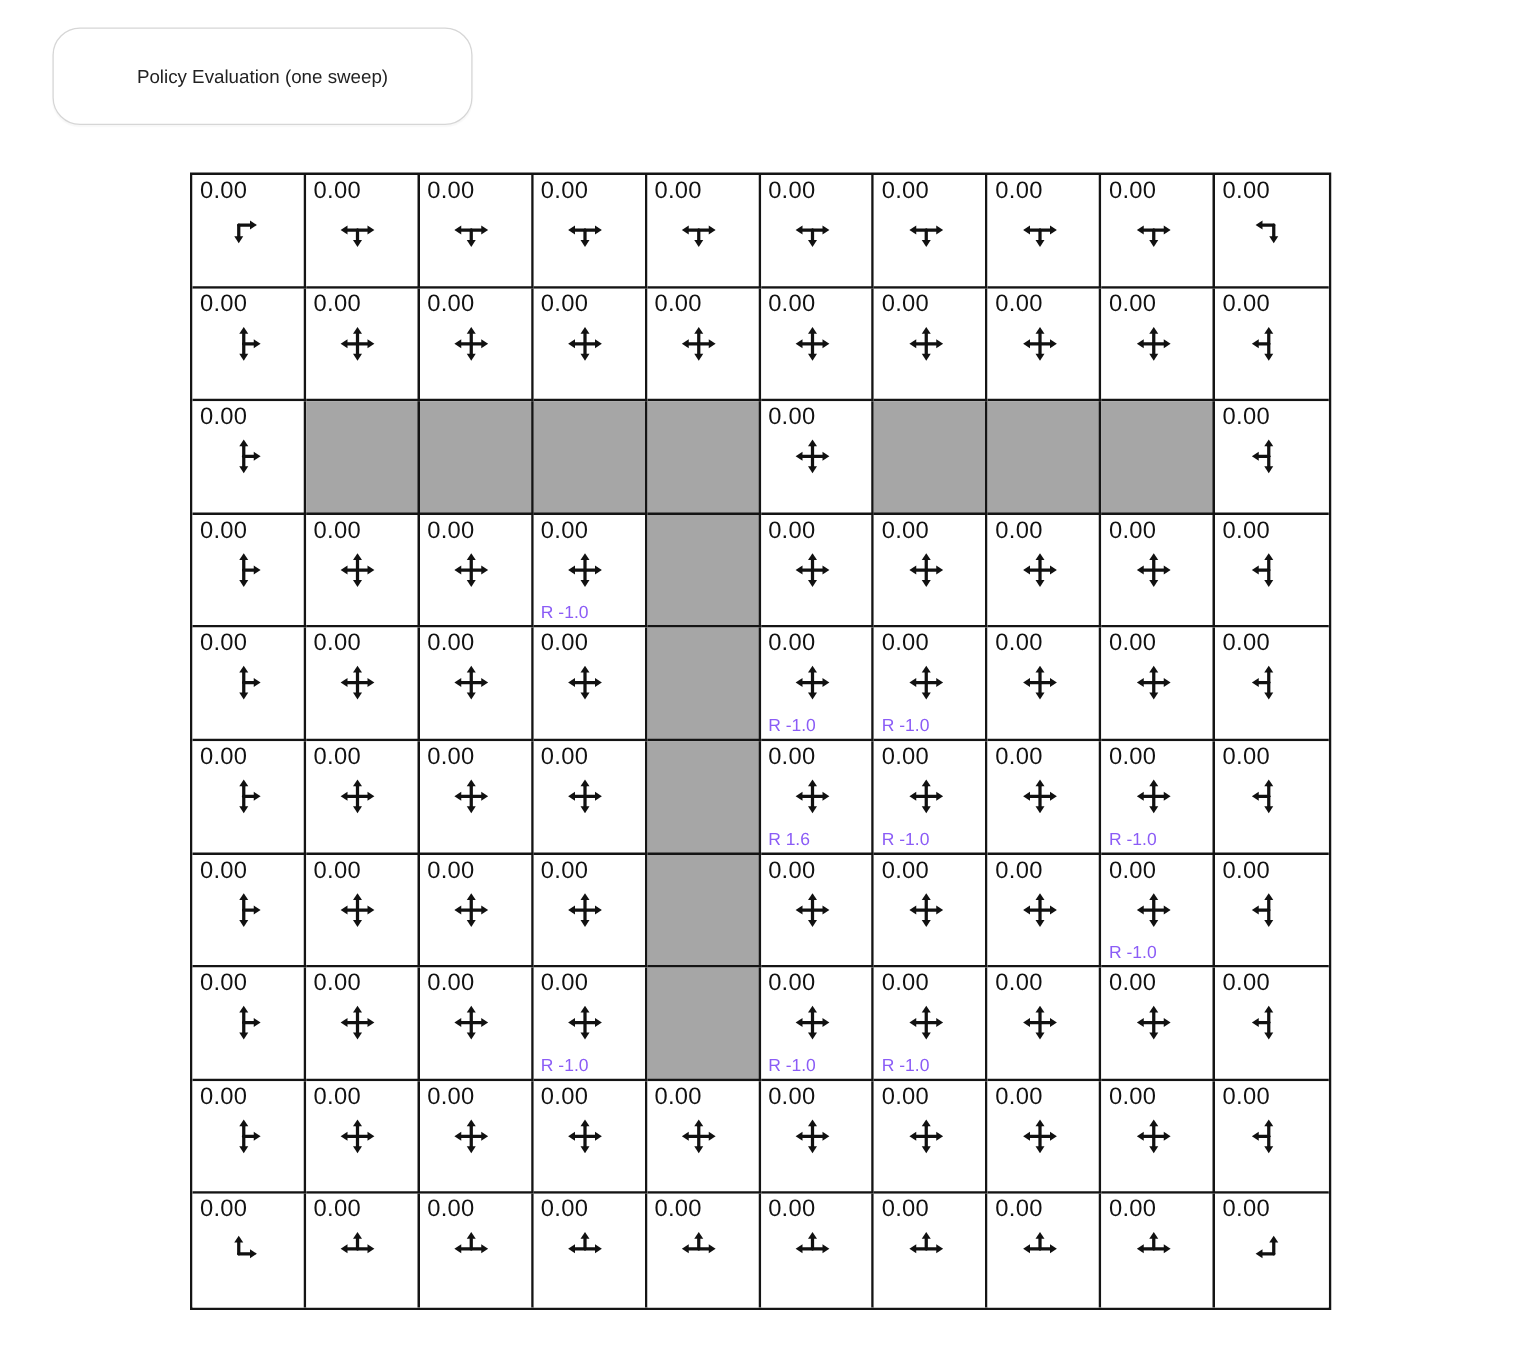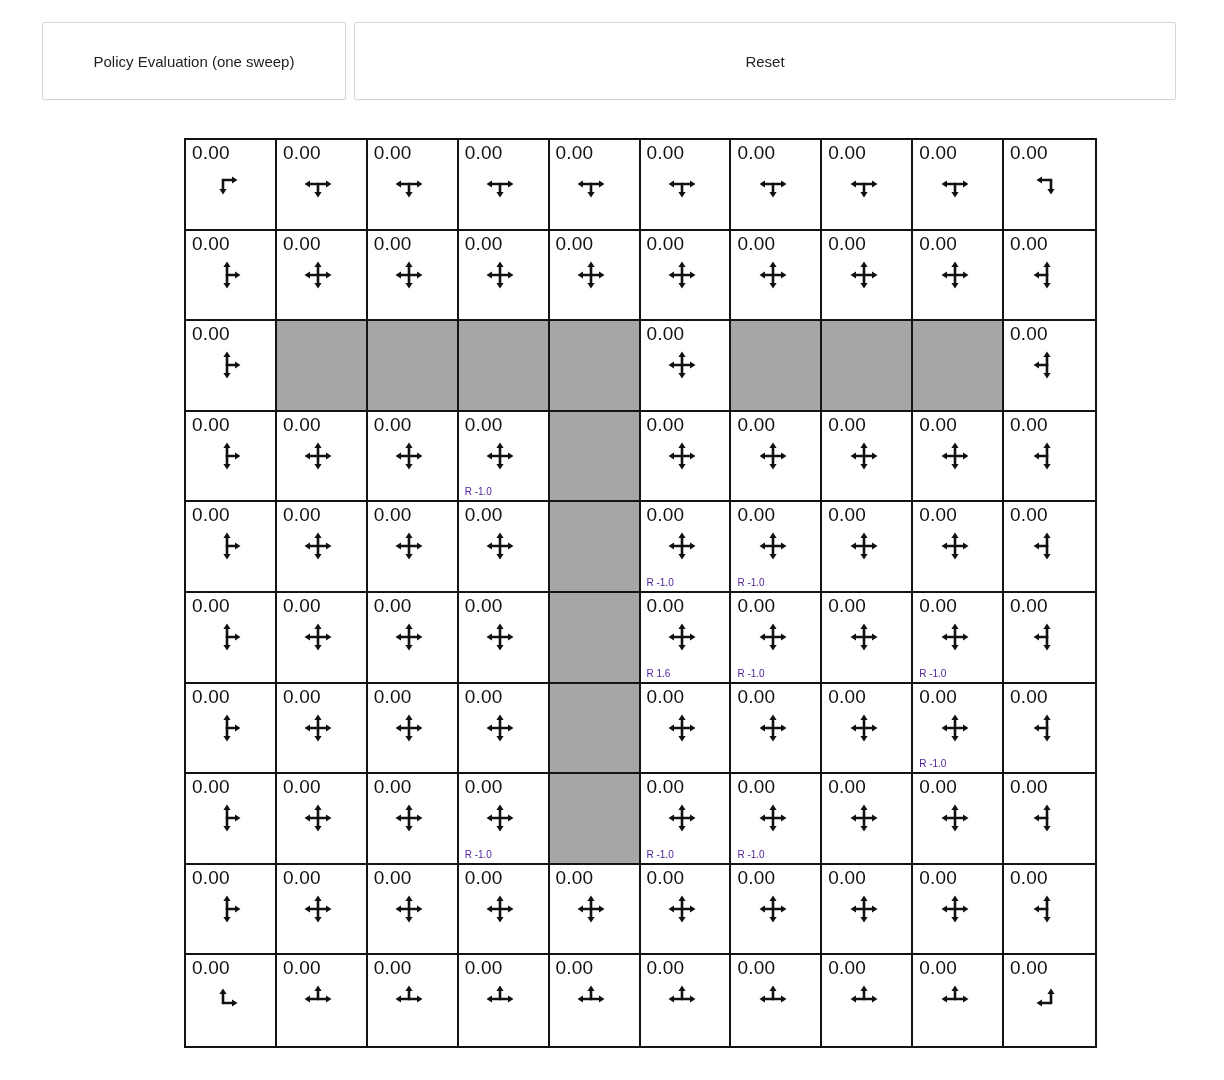--- a/index.html
+++ b/index.html
@@ -10,50 +10,49 @@
   .toolbar {
     position:absolute; top:22px; left:42px; width:1134px;
     display:flex; gap:8px;
   }
   .btn {
     height:78px; background:#ffffff;
     border:1px solid var(--btn-border,#d6d6d6); border-radius:2px;
     font-family:"Liberation Sans", sans-serif; font-size:15px; color:#222;
     cursor:pointer; padding:0; box-shadow:0 1px 1px rgba(0,0,0,0.03);
   }
-  .btn.wide { width:304px; flex:0 0 auto; }
+  .btn.wide { width:336px; flex:0 0 auto;border-radius:22px; }
   .btn:not(.wide) { flex:1 1 0; }
   .grid {
     position:absolute; left:152px; top:138px; width:913px; height:910px;
     display:grid; grid-template-columns:repeat(10,1fr); grid-template-rows:repeat(10,1fr);
-    border:2px solid var(--line,#111); box-sizing:border-box; background:#fff;margin-left:32px;
+    border:2px solid var(--line,#111); box-sizing:border-box; background:#fff;
   }
   .cell {
     position:relative; box-sizing:border-box; background:#fff;
     border-right:2px solid var(--line,#111); border-bottom:2px solid var(--line,#111);
   }
   .cell:nth-child(10n) { border-right:none; }
   .cell:nth-child(n+91) { border-bottom:none; }
   .cell.wall { background:var(--wall,#a6a6a6); }
   .val {
     position:absolute; top:2px; left:6px; font-size:19px; color:#111;
     letter-spacing:0.2px; white-space:nowrap;
   }
   .arr { position:absolute; top:29px; left:50%; transform:translateX(-60%); }
   .rew {
-    position:absolute; bottom:3px; left:6px; font-size:10px; color:#4c1d95;
+    position:absolute; bottom:3px; left:6px; font-size:14px; color:#8b5cf6;
     white-space:nowrap;
   }
 </style>
 </head>
 <body style="--wall: #a6a6a6; --line: #141414; --btn-border: #d6d6d6;">
 
 <div class="toolbar">
   <button class="btn wide">Policy Evaluation (one sweep)</button>
-  <button class="btn">Reset</button>
 </div>
 
 <div class="grid">
     <div class="cell">
       <div class="val">0.00</div>
       <div class="arr"><svg width="30" height="30" viewBox="0 0 30 30">
           <line x1="11" y1="11" x2="20" y2="11" stroke="#111111" stroke-width="2.6" stroke-linecap="round"></line>
           <polygon points="25.5,11 20,14.6 20,7.4" fill="#111111"></polygon>
           <line x1="11" y1="11" x2="11" y2="20" stroke="#111111" stroke-width="2.6" stroke-linecap="round"></line>
           <polygon points="11,25.5 7.4,20 14.6,20" fill="#111111"></polygon>

